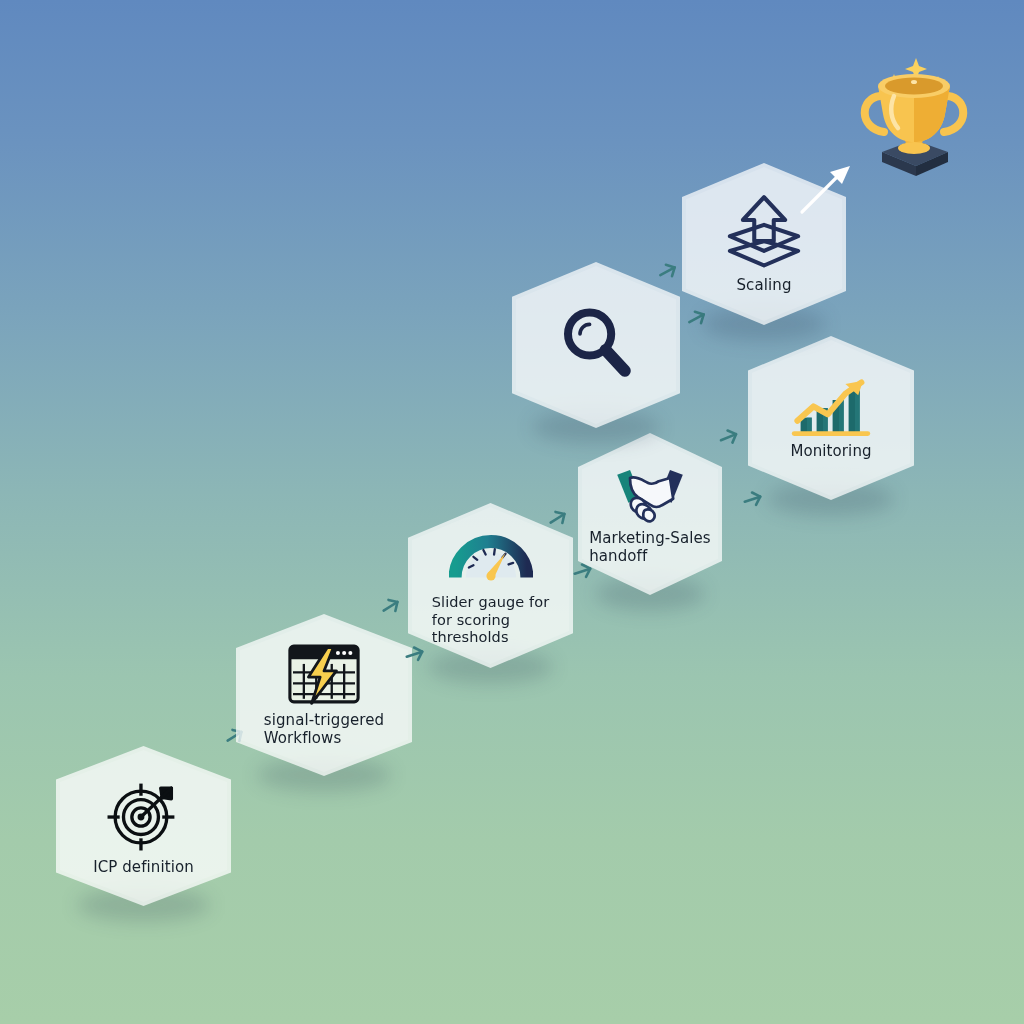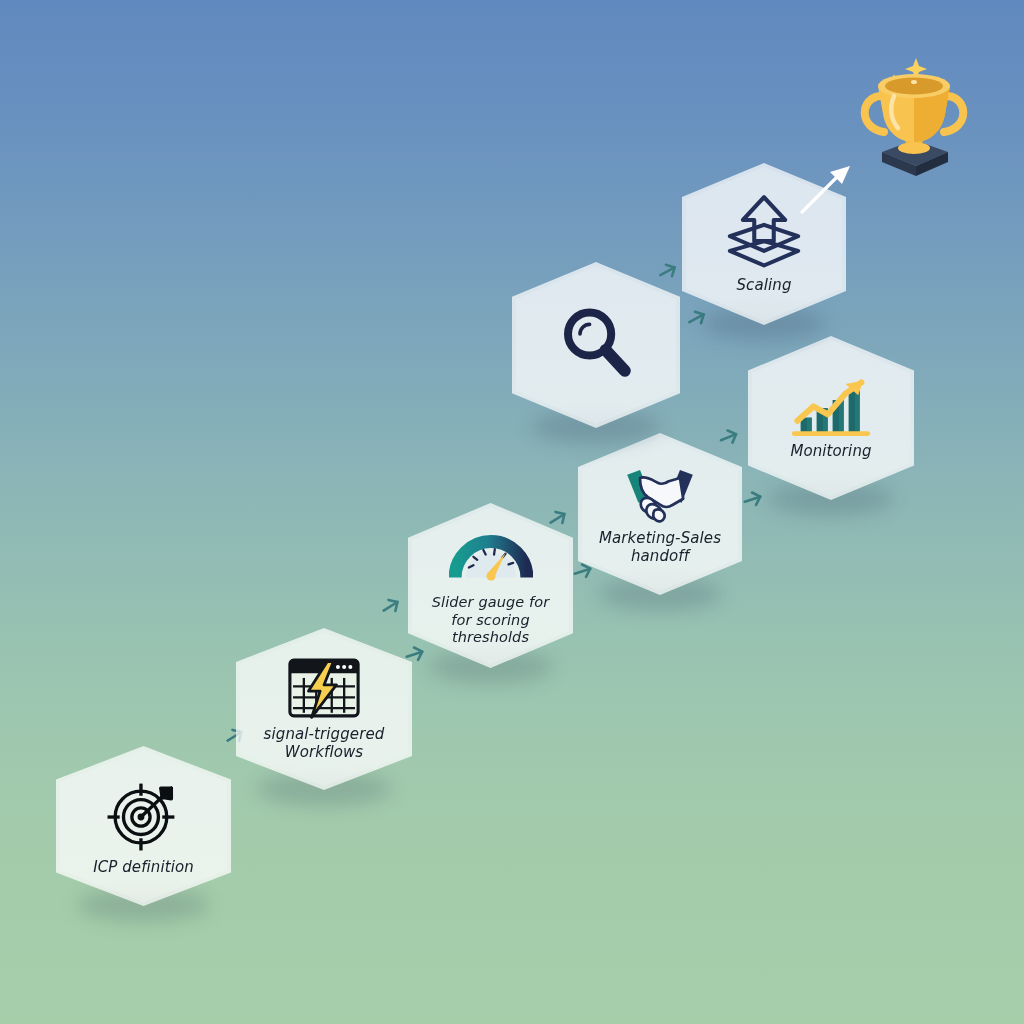--- a/index.html
+++ b/index.html
@@ -58,28 +58,26 @@
     align-items: center;
     justify-content: center;
     gap: 6px;
   }
   .hex .icon {
     display: flex;
     align-items: center;
     justify-content: center;
   }
   .hex .label {
-    text-align: center;
     color: #17202b;
     font-size: 15px;
     line-height: 1.22;
     font-family: "DejaVu Sans", sans-serif;
     white-space: pre-line;
     letter-spacing: 0.1px;
-    font-style: italic;
   }
 
   
   .arrow {
     position: absolute;
     color: #2d6e72;
   }
 
   
   #trophy-group {
@@ -130,21 +128,21 @@
 
   <div class="arrow" style="left:222px; top:723px;">
     <svg width="26" height="26" viewBox="0 0 24 24">
         <g transform="rotate(-32 12 12)" fill="none" stroke="#3b7d80" stroke-width="2.4" stroke-linecap="round" stroke-linejoin="round">
           <line x1="4" y1="12" x2="19" y2="12"></line>
           <polyline points="13,6 19,12 13,18"></polyline>
         </g>
       </svg>
   </div>
 
-  <div class="hex" style="left:236px; top:628px; width:176px; height:162px;">
+  <div class="hex" style="left:236px; top:614px; width:176px; height:162px;">
     <div class="shadow"></div>
     <div class="shape border"></div>
     <div class="shape inner"></div>
     <div class="content">
       <div class="icon">
         <svg width="78" height="62" viewBox="0 0 100 80">
           <rect x="6" y="4" width="88" height="72" rx="5" fill="#e9f2e6" stroke="#12161b" stroke-width="4"></rect>
           <path d="M6 9 a5 5 0 0 1 5 -5 h78 a5 5 0 0 1 5 5 v12 h-88 z" fill="#12161b"></path>
           <circle cx="76" cy="13" r="2.6" fill="#ffffff"></circle>
           <circle cx="84" cy="13" r="2.6" fill="#ffffff"></circle>
@@ -227,21 +225,21 @@
   </div>
   <div class="arrow" style="left:570px; top:558px;">
     <svg width="26" height="26" viewBox="0 0 24 24">
         <g transform="rotate(-18 12 12)" fill="none" stroke="#3b7d80" stroke-width="2.4" stroke-linecap="round" stroke-linejoin="round">
           <line x1="4" y1="12" x2="19" y2="12"></line>
           <polyline points="13,6 19,12 13,18"></polyline>
         </g>
       </svg>
   </div>
 
-  <div class="hex" style="left:578px; top:433px; width:164px; height:162px;">
+  <div class="hex" style="left:578px; top:433px; width:144px; height:162px;">
     <div class="shadow"></div>
     <div class="shape border"></div>
     <div class="shape inner"></div>
     <div class="content" style="gap:4px;">
       <div class="icon">
         <svg width="88" height="62" viewBox="0 0 110 76">
           <path d="M14 14 L30 8 L44 42 L28 49 Z" fill="#17847a"></path>
           <path d="M96 14 L80 8 L66 42 L82 49 Z" fill="#23305a"></path>
           <g fill="#f6f8fb" stroke="#23305a" stroke-width="3.4" stroke-linejoin="round" stroke-linecap="round">
             <path d="M30 18 C38 15 46 21 52 24 C56 26 62 25 66 22 L80 18 L84 44 L70 52

